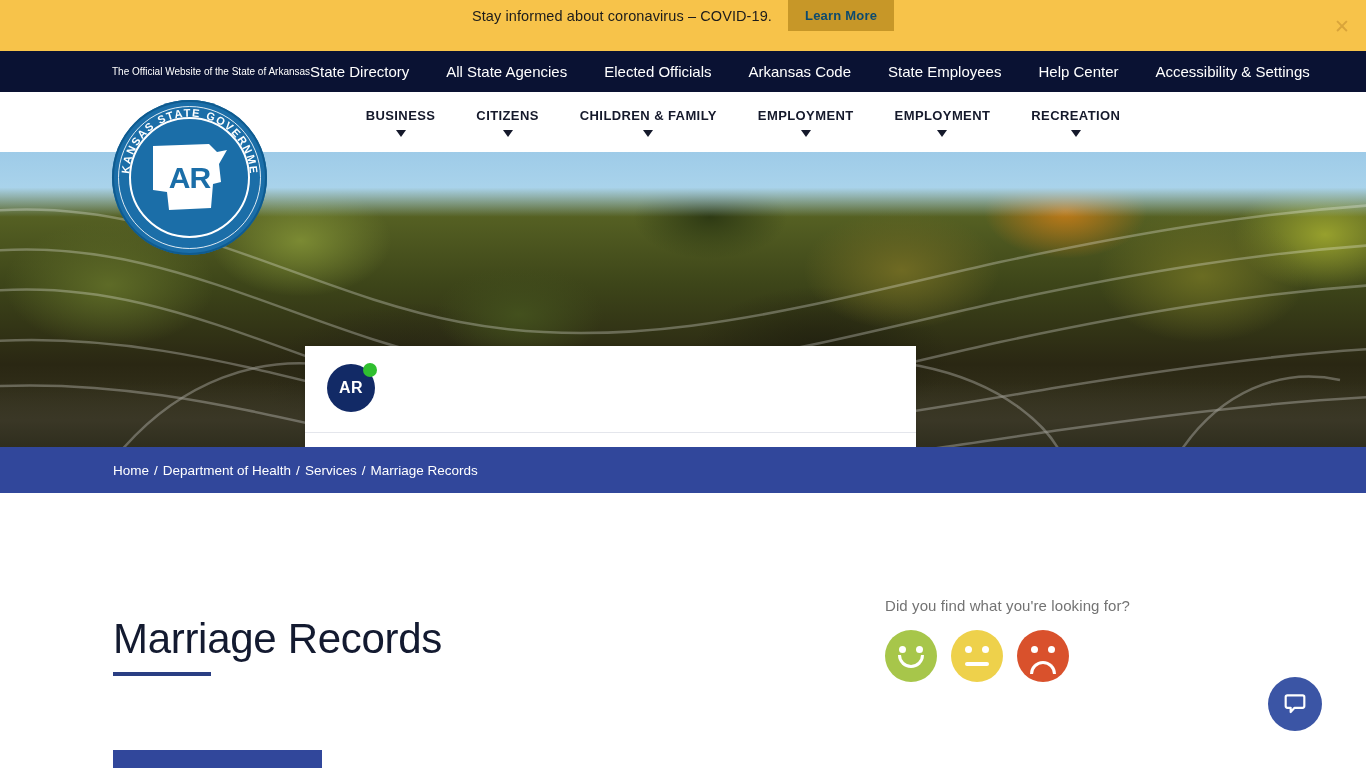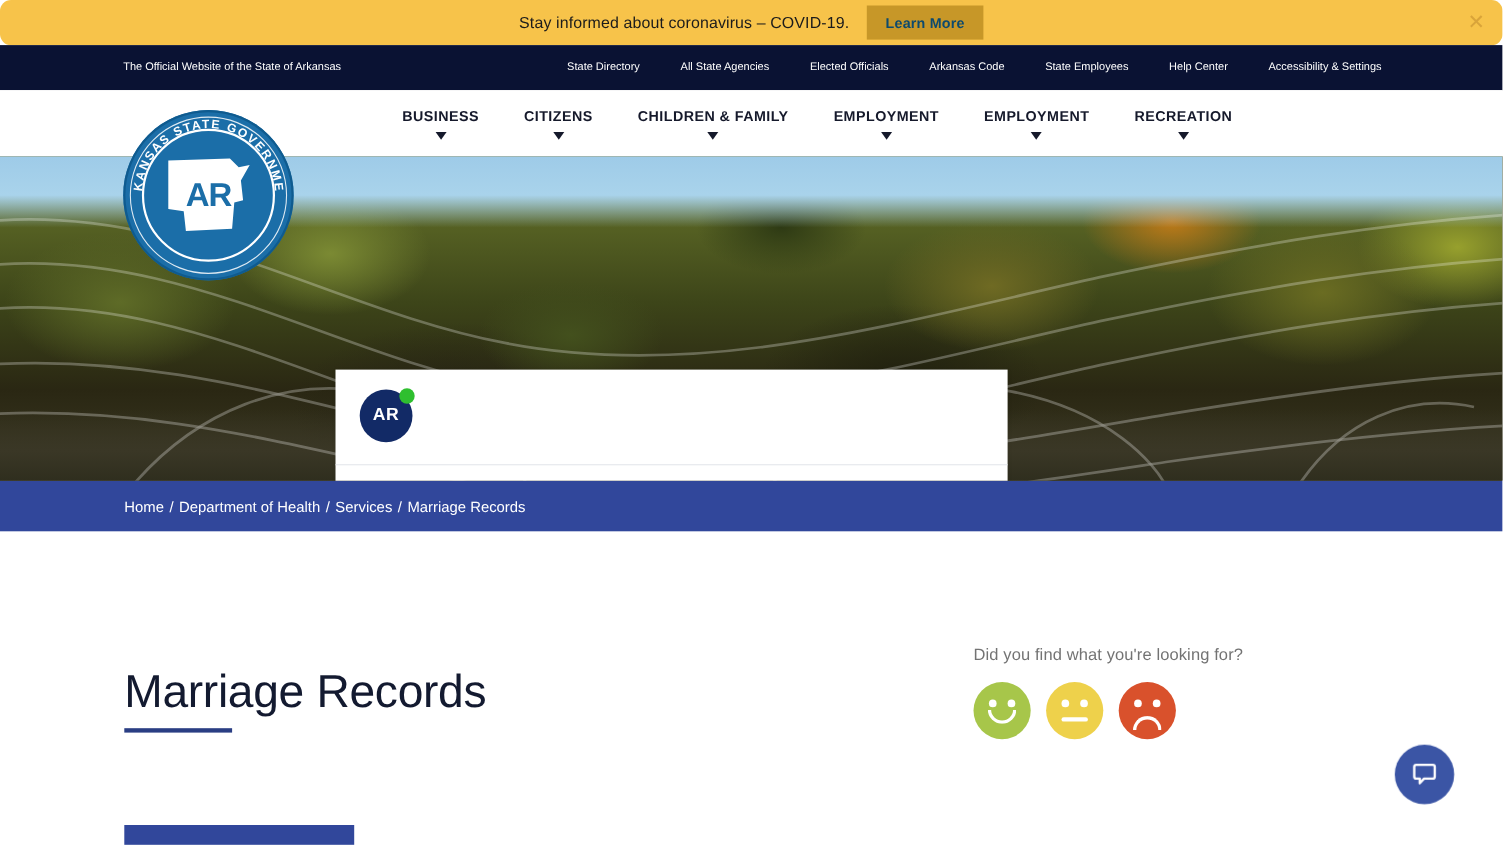--- a/index.html
+++ b/index.html
@@ -9,27 +9,26 @@
     width: 1366px;
     height: 768px;
     overflow: hidden;
     font-family: "Liberation Sans", sans-serif;
     background: #ffffff;
   }
 
   
   .alert-banner {
     position: relative;
-    height: 41px;
+    height: 51px;
     background: #f6c košík;
     background: #f7c34a;
     display: flex;
-    align-items: center;
+    align-items: flex-start;
     justify-content: center;
-    border-radius: 10px;
   }
   .alert-inner {
     display: flex;
     align-items: center;
     gap: 16px;
   }
   .alert-text {
     font-size: 14.5px;
     color: #1b1b1b;
     letter-spacing: 0.1px;
@@ -70,21 +69,21 @@
     white-space: nowrap;
   }
   .util-links {
     margin-left: auto;
     display: flex;
     align-items: center;
     gap: 37px;
   }
   .util-links a {
     color: #ffffff;
-    font-size: 10px;
+    font-size: 15px;
     text-decoration: none;
     white-space: nowrap;
   }
 
   
   .main-nav {
     height: 60px;
     background: #ffffff;
     display: flex;
     align-items: center;

